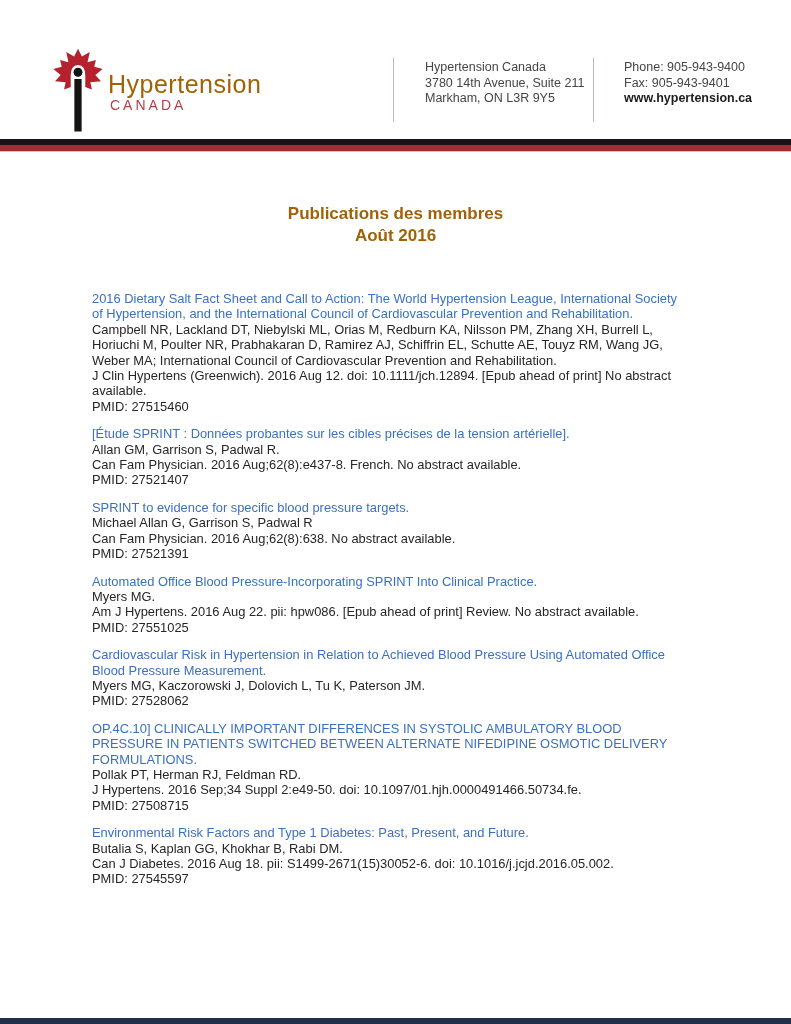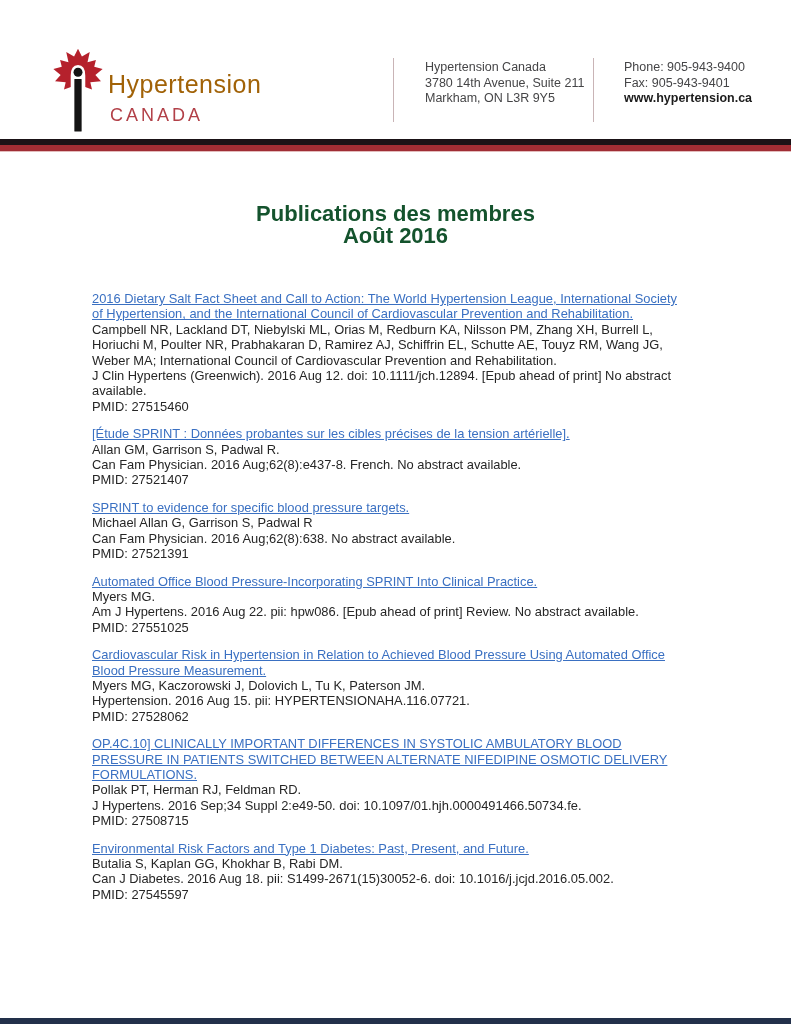--- a/index.html
+++ b/index.html
@@ -7,48 +7,48 @@
     position:relative;width:791px;height:1024px;background:#fff;
     font-family:"Liberation Sans",sans-serif;overflow:hidden;
   }
   
   .logo-svg{position:absolute;left:50px;top:47px;width:56px;height:88px;}
   .logo-wordmark{
     position:absolute;left:108px;top:70px;font-size:25px;color:#56575b;
     letter-spacing:0.5px;font-weight:400;
   }
   .logo-country{
-    position:absolute;left:110px;top:97px;font-size:18px;color:#b24048;
-    letter-spacing:3px;font-weight:400;margin-top:8px;
+    position:absolute;left:110px;top:97px;font-size:14px;color:#b24048;
+    letter-spacing:3px;font-weight:400;
   }
   .vdiv{position:absolute;top:58px;width:1px;height:64px;background:#c9b4b6;}
   .vdiv-1{left:393px;}
   .vdiv-2{left:593px;}
   .contact-block{
     position:absolute;top:60px;font-size:12.5px;line-height:15.5px;color:#454547;margin-left:20px;
   }
   .contact-address{left:405px;}
   .contact-phone{left:604px;}
   .contact-website{font-weight:bold;color:#1c1c1c;}
   
   .rule{position:absolute;left:0;top:139px;width:791px;}
   .rule-black{height:6px;background:#1a1216;}
   .rule-red{height:6px;background:#a02d34;border-bottom:1px solid #e3bcbc;}
   
   .doc-title{
     position:absolute;left:0;top:203px;width:791px;margin:0;
-    text-align:center;font-size:22px;line-height:22px;font-weight:bold;color:#14532d;
+    text-align:center;font-size:17px;line-height:22px;font-weight:bold;color:#a16207;
   }
   
   .pub-list{
     position:absolute;left:92px;top:291px;width:599px;
     font-size:12.9px;line-height:15.4px;color:#262626;
   }
   .pub{margin:0 0 12px 0;}
-  .pub-title{color:#3a70c2;text-decoration:underline;cursor:pointer;}
+  .pub-title{color:#3a70c2;cursor:pointer;}
   .pub-authors,.pub-citation,.pub-pmid{color:#262626;}
   
   .footer-bar{position:absolute;left:0;bottom:0;width:791px;height:6px;background:#22304a;}
 </style>
 </head>
 <body>
 
 <div class="page">
 
   <header>
@@ -115,21 +115,20 @@
     <article class="pub">
       <a class="pub-title" style="color: rgb(58, 112, 194);">Automated Office Blood Pressure-Incorporating SPRINT Into Clinical Practice.</a>
       <div class="pub-authors">Myers MG.</div>
       <div class="pub-citation">Am J Hypertens. 2016 Aug 22. pii: hpw086. [Epub ahead of print] Review. No abstract available.</div>
       <div class="pub-pmid">PMID: 27551025</div>
     </article>
 
     <article class="pub">
       <a class="pub-title" style="color: rgb(58, 112, 194);">Cardiovascular Risk in Hypertension in Relation to Achieved Blood Pressure Using Automated Office Blood Pressure Measurement.</a>
       <div class="pub-authors">Myers MG, Kaczorowski J, Dolovich L, Tu K, Paterson JM.</div>
-      <div class="pub-citation">Hypertension. 2016 Aug 15. pii: HYPERTENSIONAHA.116.07721.</div>
       <div class="pub-pmid">PMID: 27528062</div>
     </article>
 
     <article class="pub">
       <a class="pub-title" style="color: rgb(58, 112, 194);">OP.4C.10] CLINICALLY IMPORTANT DIFFERENCES IN SYSTOLIC AMBULATORY BLOOD PRESSURE IN PATIENTS SWITCHED BETWEEN ALTERNATE NIFEDIPINE OSMOTIC DELIVERY FORMULATIONS.</a>
       <div class="pub-authors">Pollak PT, Herman RJ, Feldman RD.</div>
       <div class="pub-citation">J Hypertens. 2016 Sep;34 Suppl 2:e49-50. doi: 10.1097/01.hjh.0000491466.50734.fe.</div>
       <div class="pub-pmid">PMID: 27508715</div>
     </article>
 

